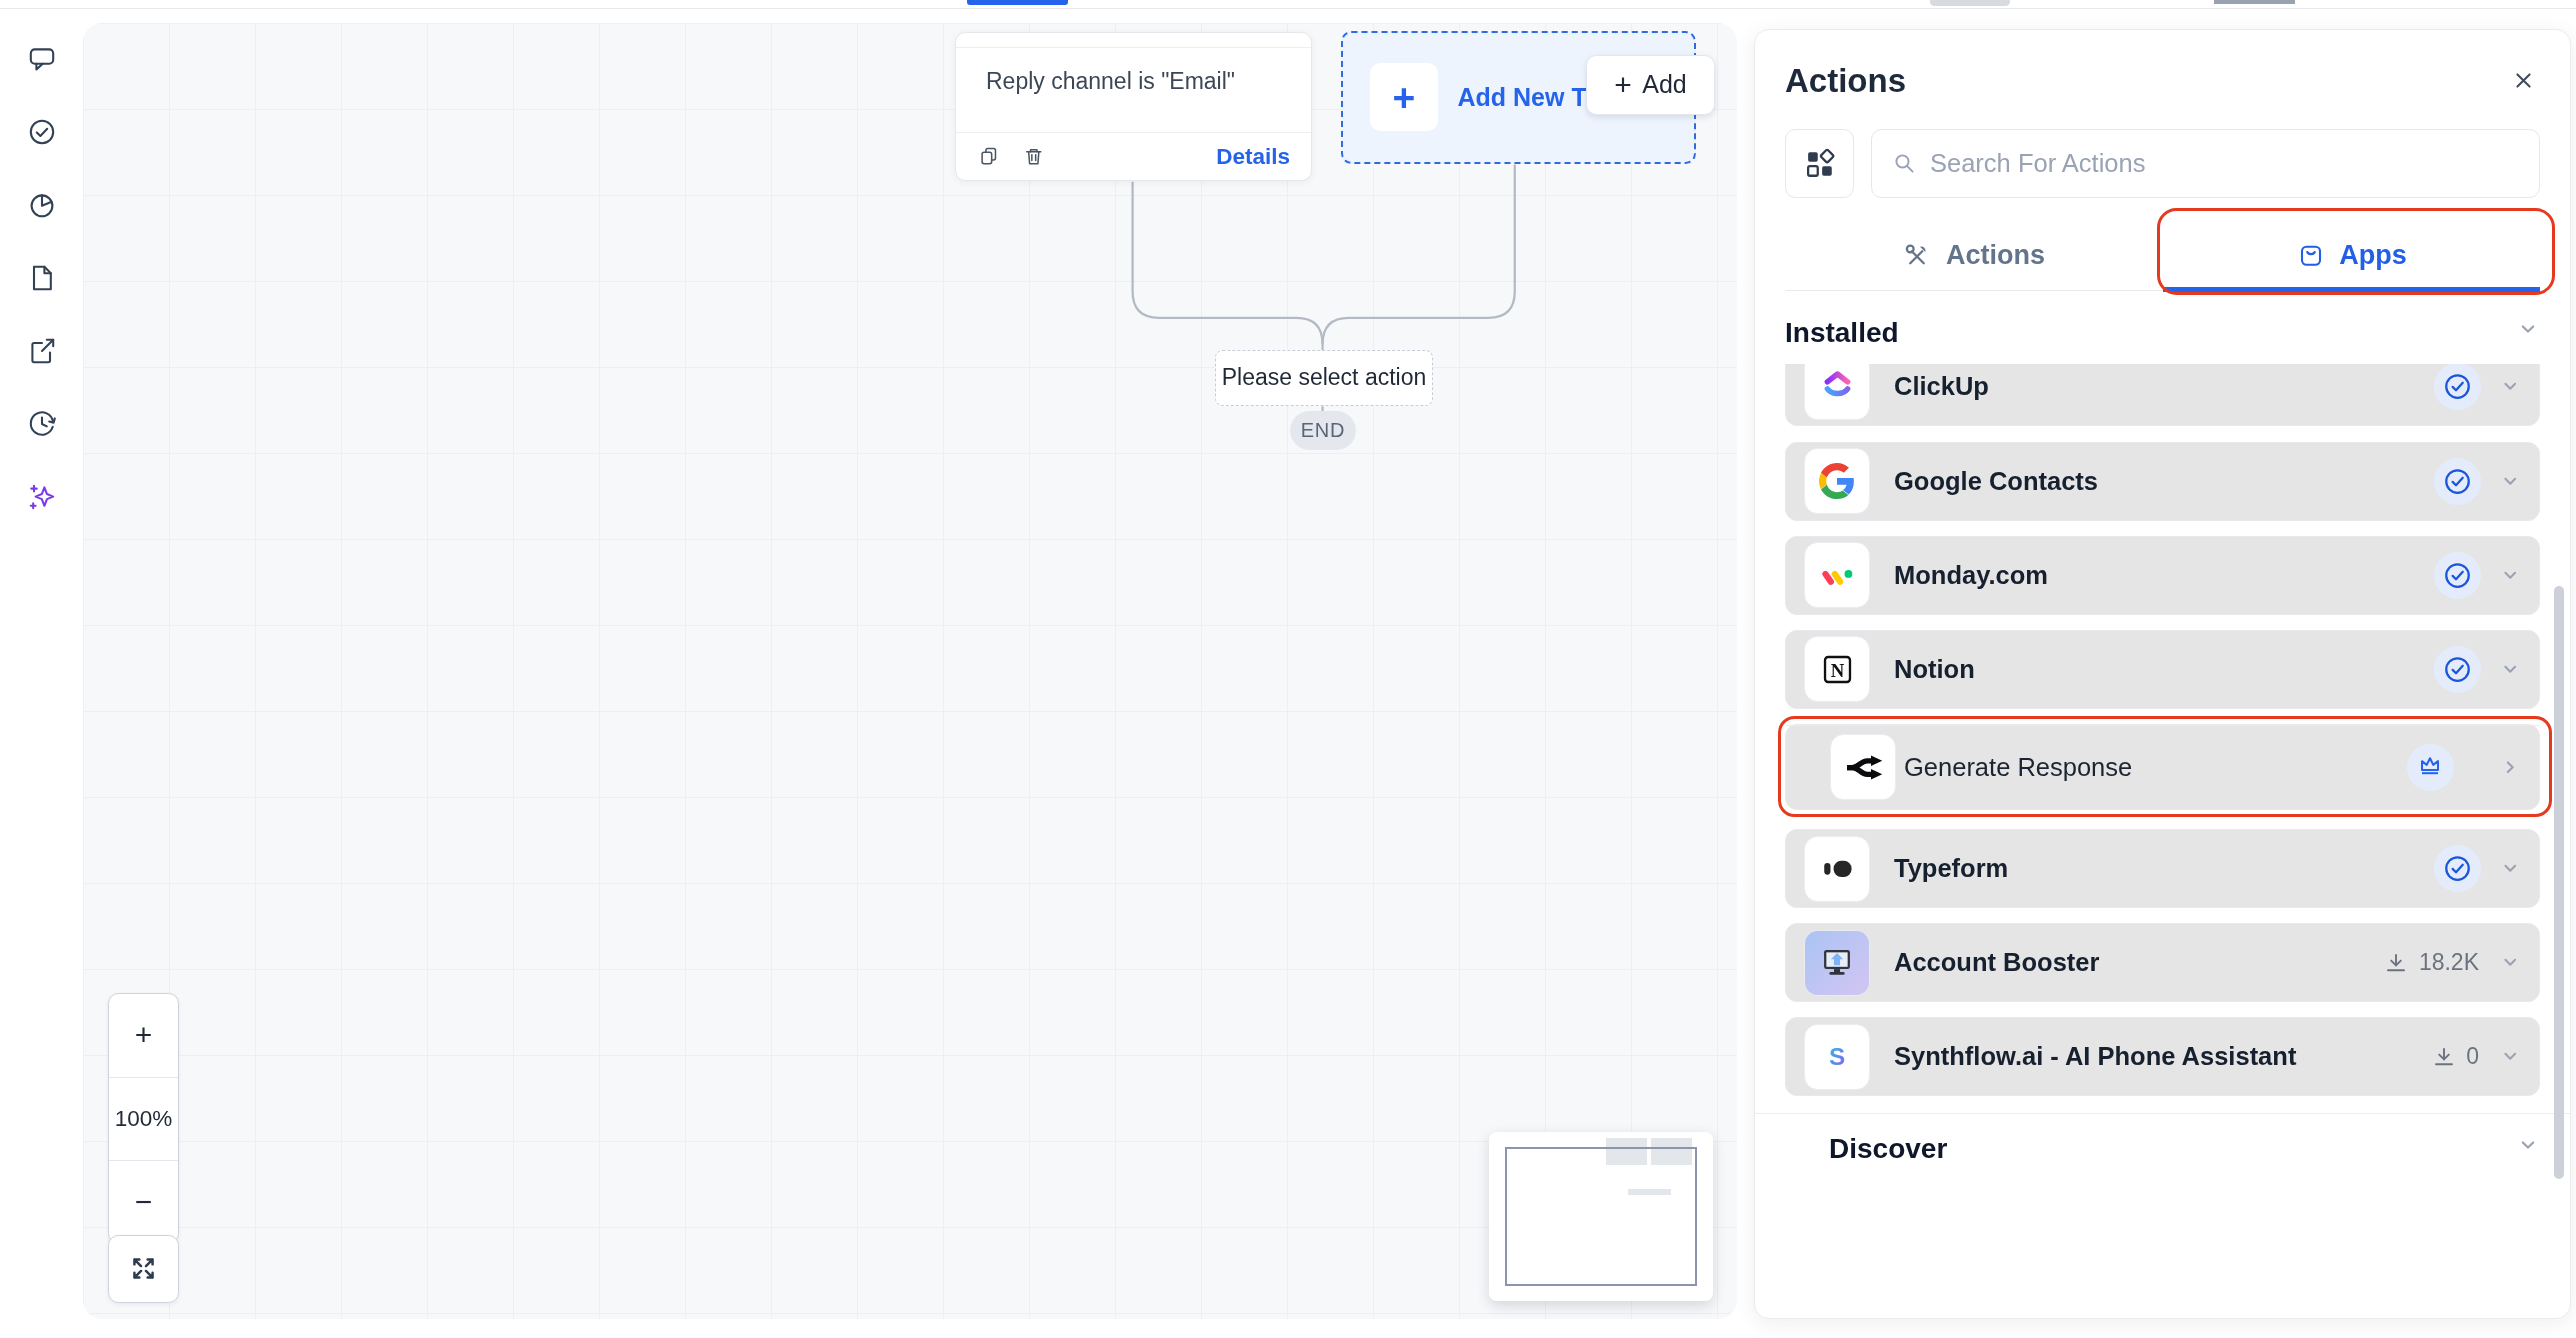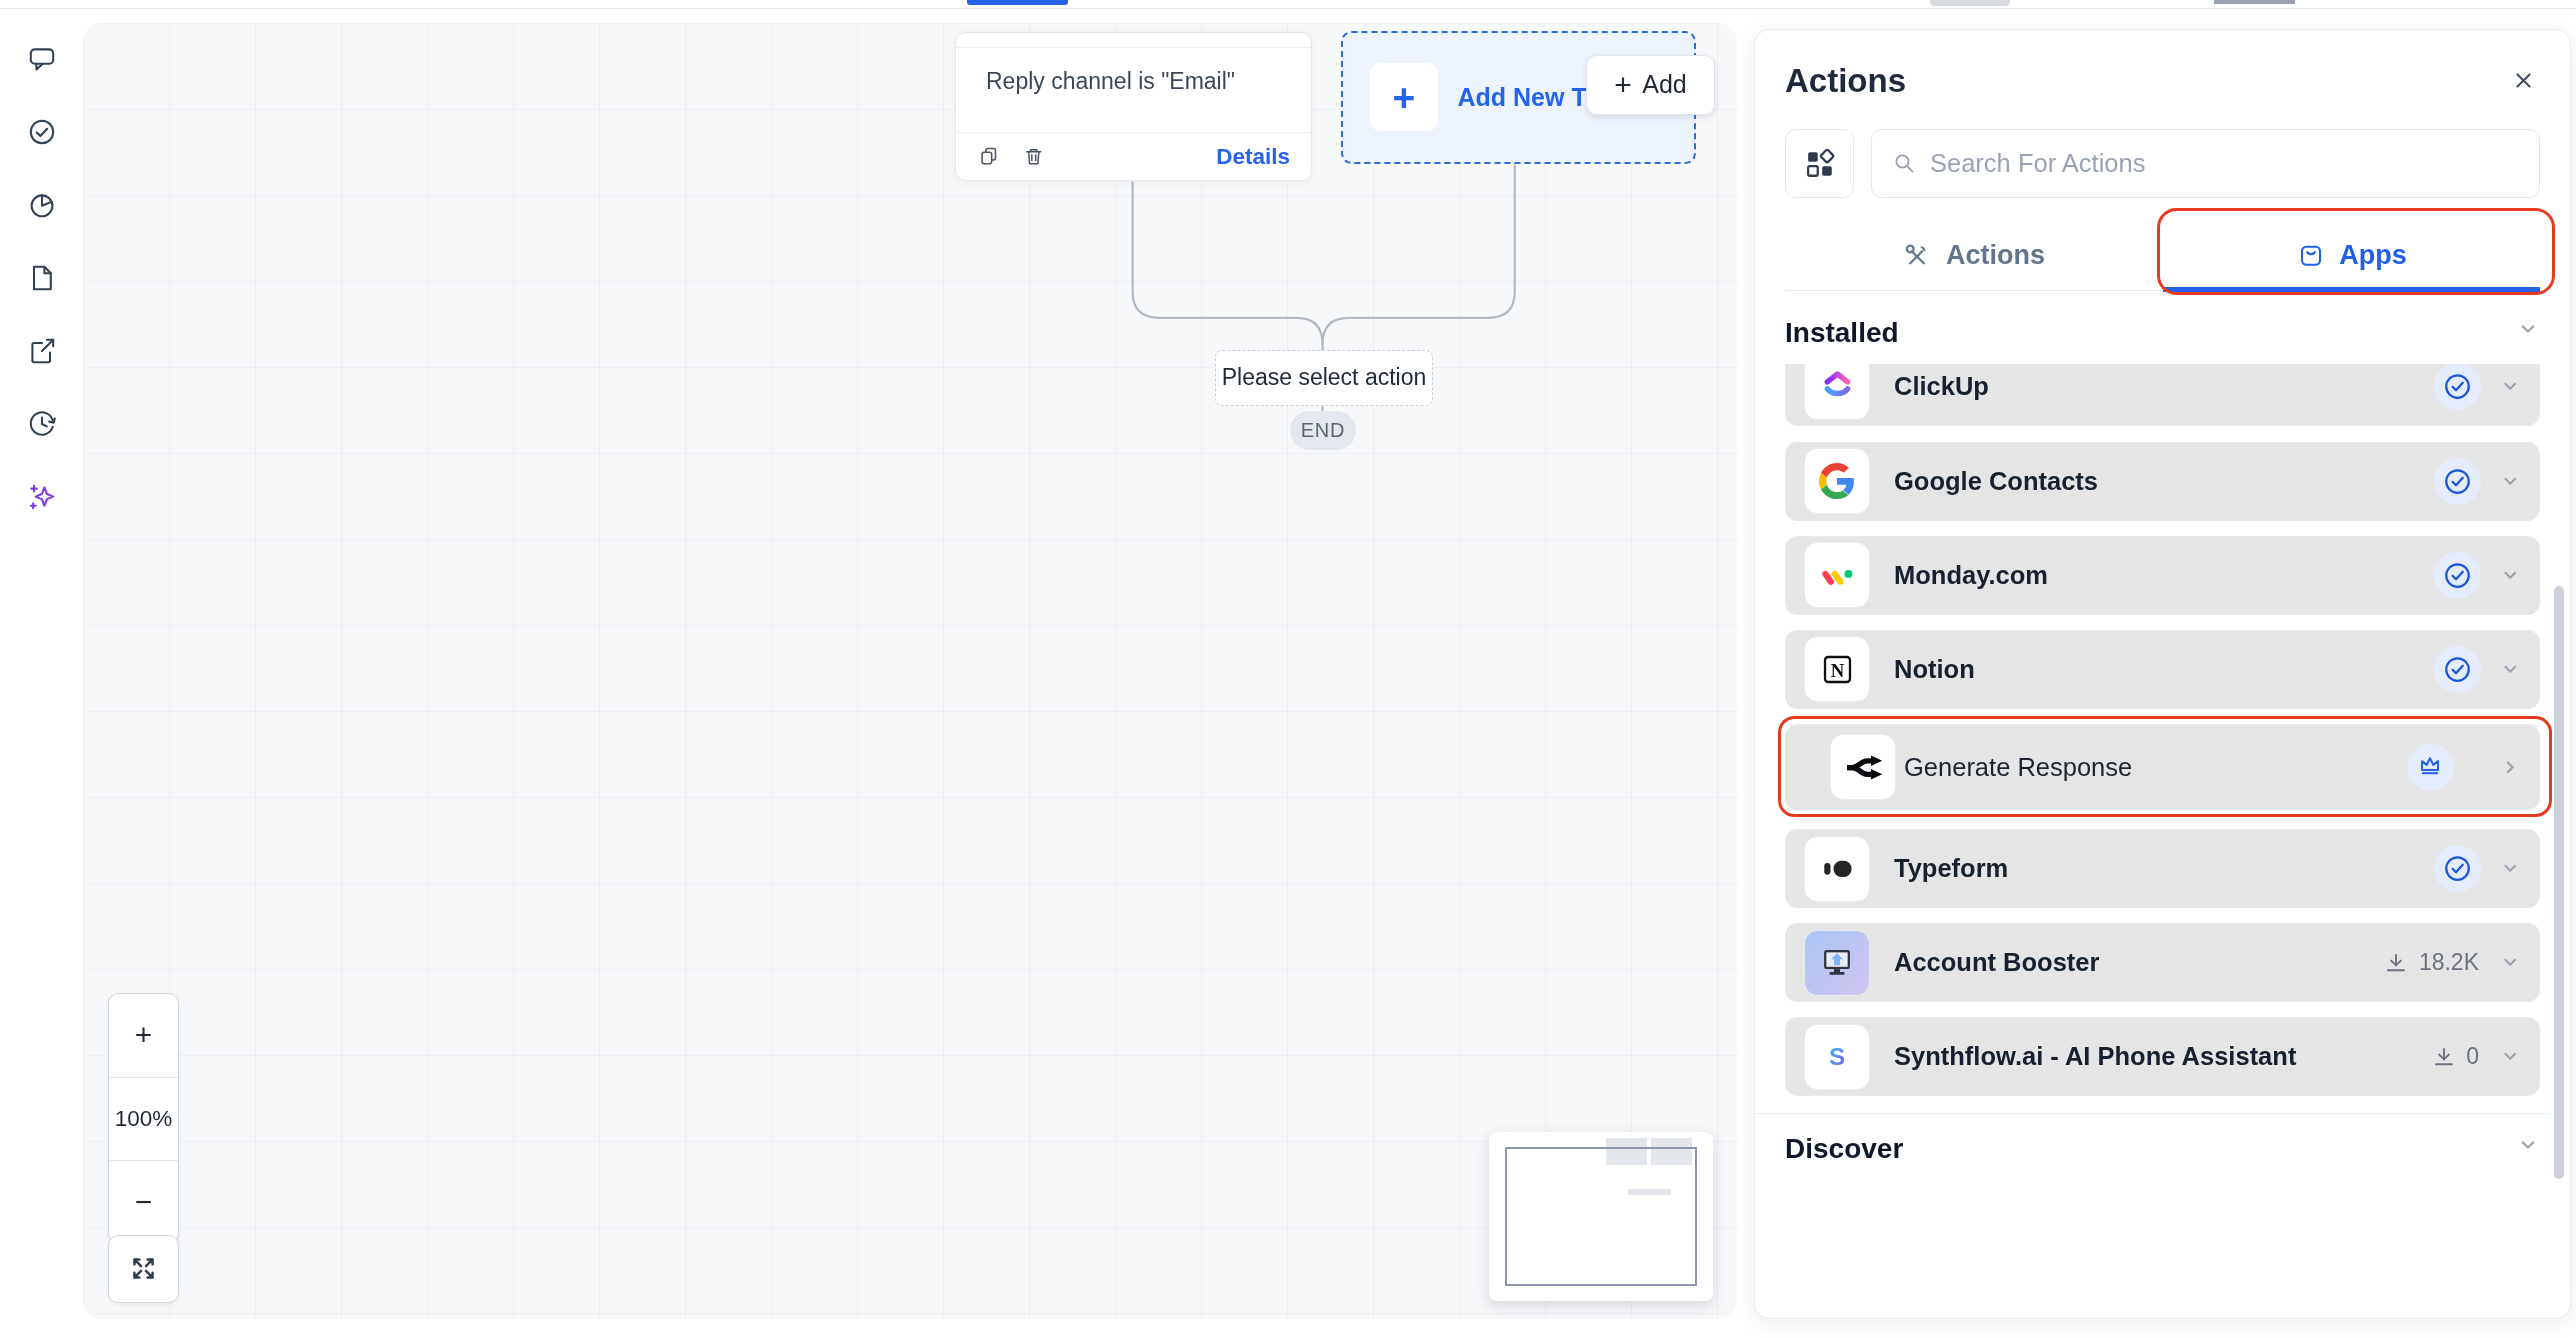--- a/index.html
+++ b/index.html
@@ -509,21 +509,21 @@
                 <path d="M8 11l6 6 6-6"></path>
               </svg>
           </span>
         </div>
       </div>
 
     </div>
 
     <div class="full-divider"></div>
 
-    <div class="section-head" style="margin-top:19.5px;">
+    <div class="section-head" style="margin-top:19.5px;margin-left:44px;">
       <span class="label">Discover</span>
       <svg width="24" height="24" viewBox="0 0 28 28" fill="none" stroke="#9aa3b2" stroke-width="2.6" stroke-linecap="round" stroke-linejoin="round">
           <path d="M8 11l6 6 6-6"></path>
         </svg>
     </div>
 
     <div class="scroll-thumb"></div>
   </div>
 
 </div>

